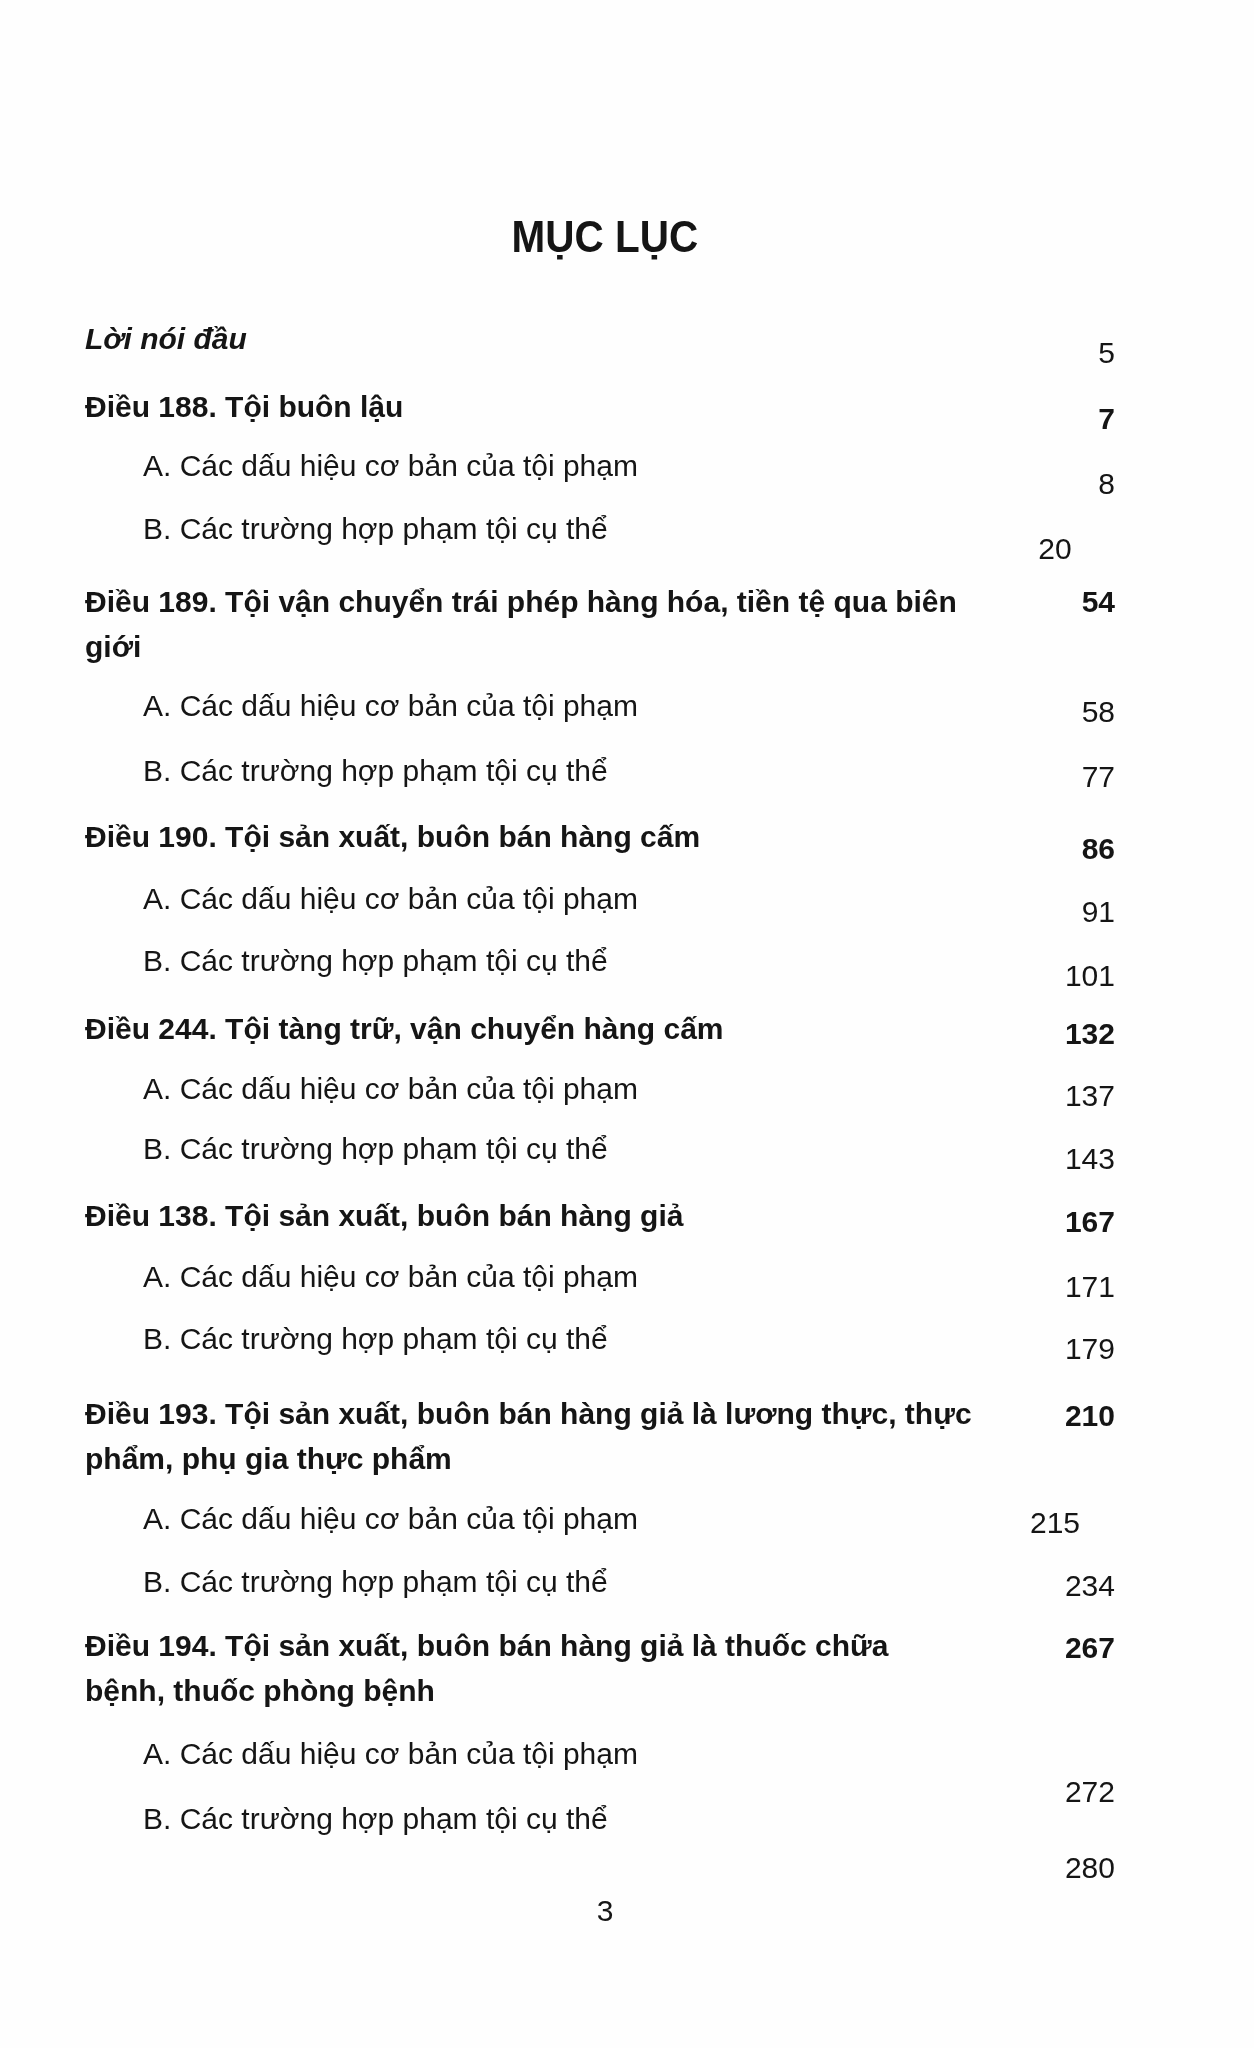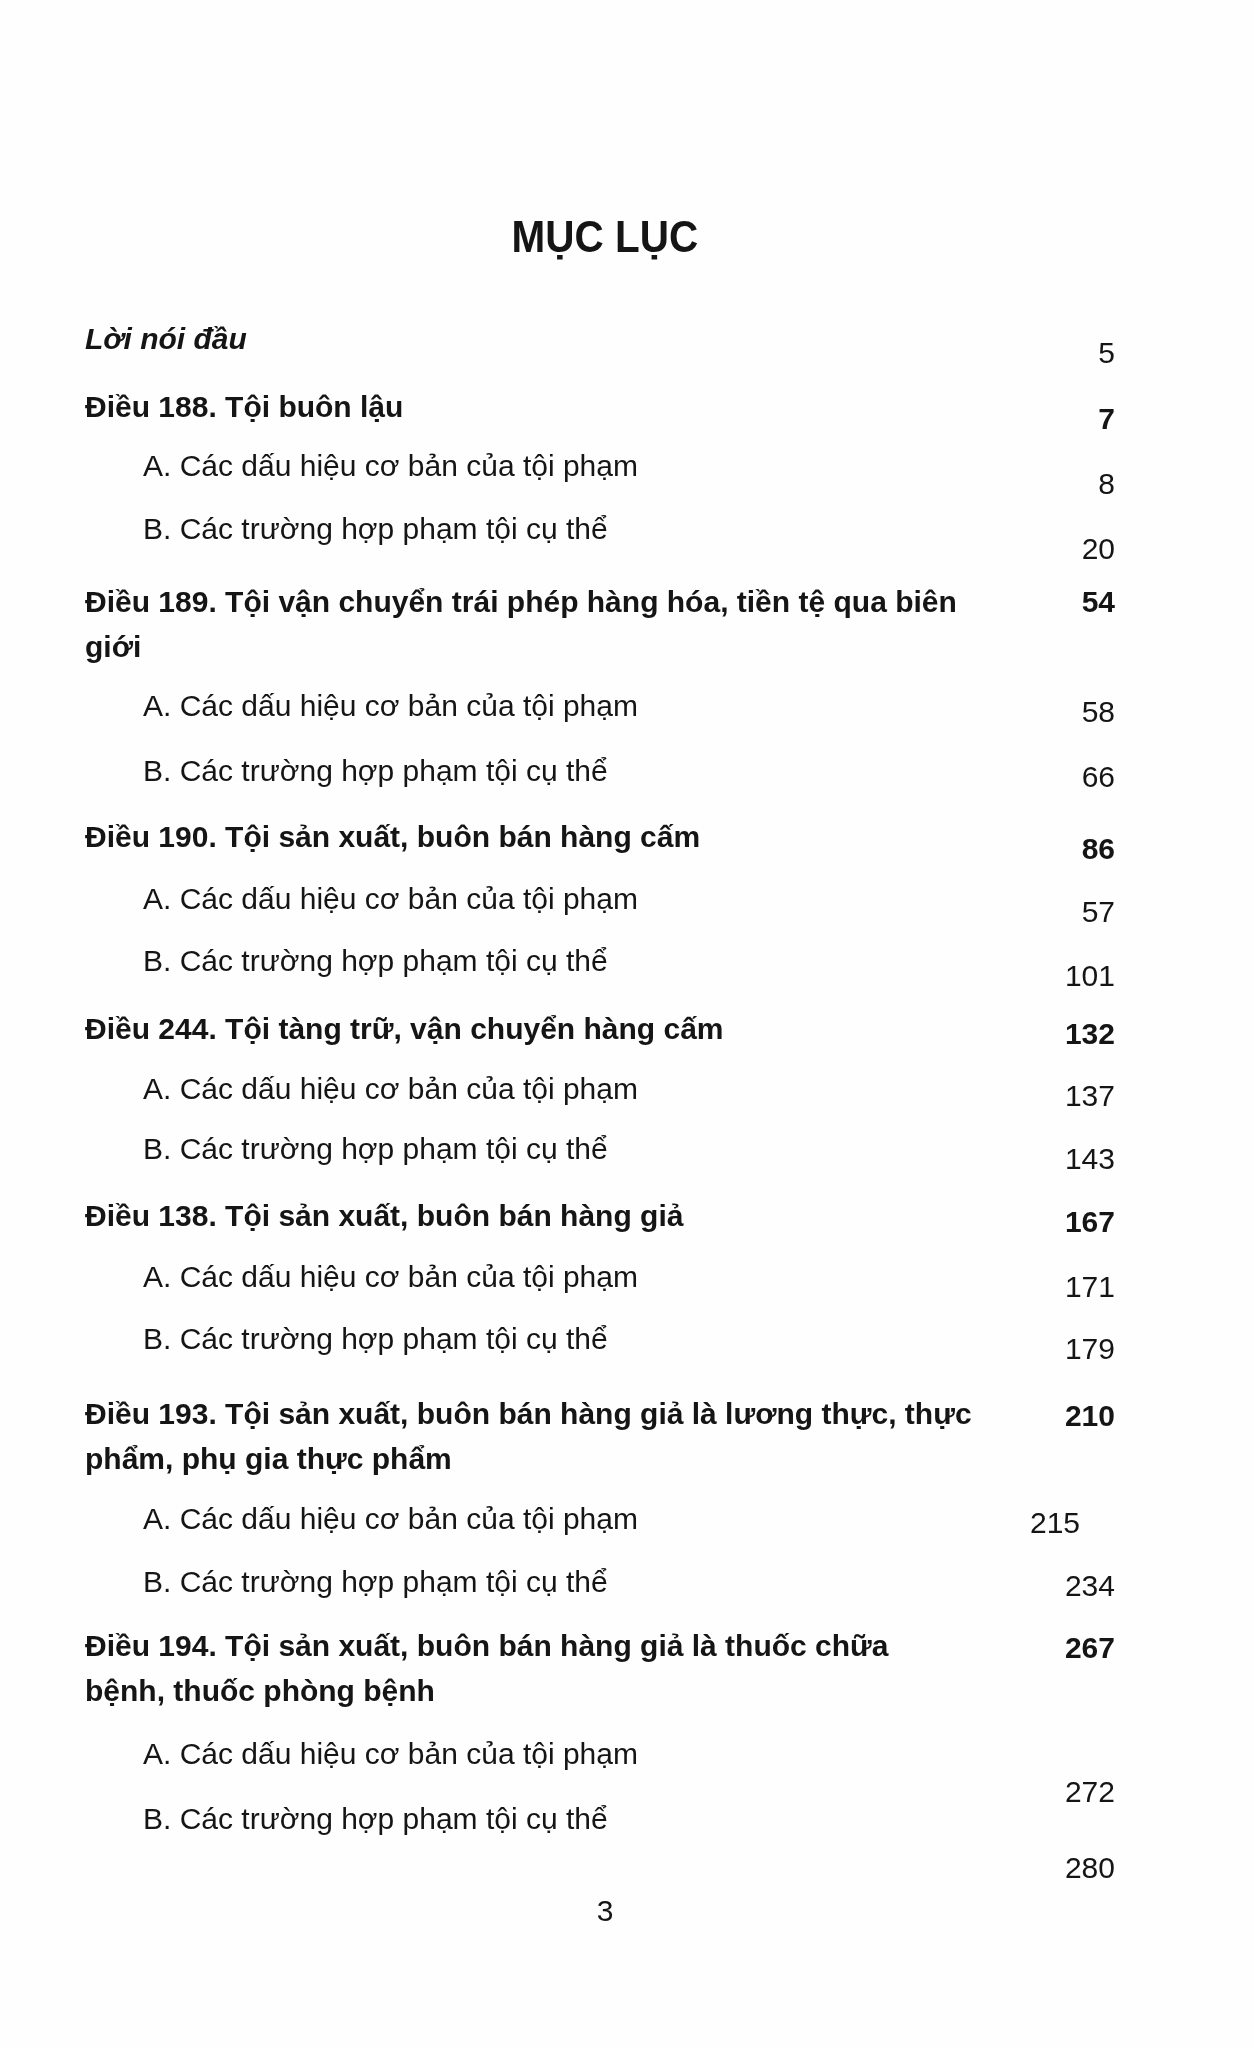--- a/index.html
+++ b/index.html
@@ -45,43 +45,43 @@
   <div class="row" style="top:384px;">
     <span class="entry-text heading" style="top:0;">Điều 188. Tội buôn lậu</span>
     <span class="page-num bold" style="top:12px;">7</span>
   </div>
   <div class="row" style="top:443px;">
     <span class="entry-text sub" style="top:0;">A. Các dấu hiệu cơ bản của tội phạm</span>
     <span class="page-num" style="top:18px;">8</span>
   </div>
   <div class="row" style="top:506px;">
     <span class="entry-text sub" style="top:0;">B. Các trường hợp phạm tội cụ thể</span>
-    <span class="page-num" style="top:20px;">20</span>
+    <span class="page-num" style="top:20px;text-align:center;">20</span>
   </div>
 
   <div class="row" style="top:579px;">
     <span class="entry-text heading" style="top:0;">Điều 189. Tội vận chuyển trái phép hàng hóa, tiền tệ qua biên giới</span>
     <span class="page-num bold" style="top:0;">54</span>
   </div>
   <div class="row" style="top:683px;">
     <span class="entry-text sub" style="top:0;">A. Các dấu hiệu cơ bản của tội phạm</span>
     <span class="page-num" style="top:6px;">58</span>
   </div>
   <div class="row" style="top:748px;">
     <span class="entry-text sub" style="top:0;">B. Các trường hợp phạm tội cụ thể</span>
-    <span class="page-num" style="top:6px;">66</span>
+    <span class="page-num" style="top:6px;">77</span>
   </div>
 
   <div class="row" style="top:814px;">
     <span class="entry-text heading" style="top:0;">Điều 190. Tội sản xuất, buôn bán hàng cấm</span>
     <span class="page-num bold" style="top:12px;">86</span>
   </div>
   <div class="row" style="top:876px;">
     <span class="entry-text sub" style="top:0;">A. Các dấu hiệu cơ bản của tội phạm</span>
-    <span class="page-num" style="top:13px;">57</span>
+    <span class="page-num" style="top:13px;">91</span>
   </div>
   <div class="row" style="top:938px;">
     <span class="entry-text sub" style="top:0;">B. Các trường hợp phạm tội cụ thể</span>
     <span class="page-num" style="top:15px;">101</span>
   </div>
 
   <div class="row" style="top:1006px;">
     <span class="entry-text heading" style="top:0;">Điều 244. Tội tàng trữ, vận chuyển hàng cấm</span>
     <span class="page-num bold" style="top:5px;">132</span>
   </div>

